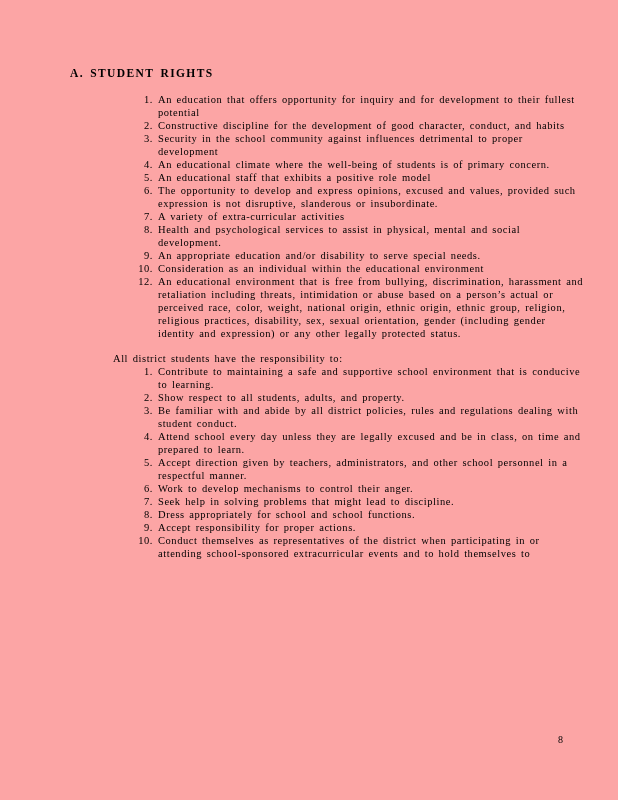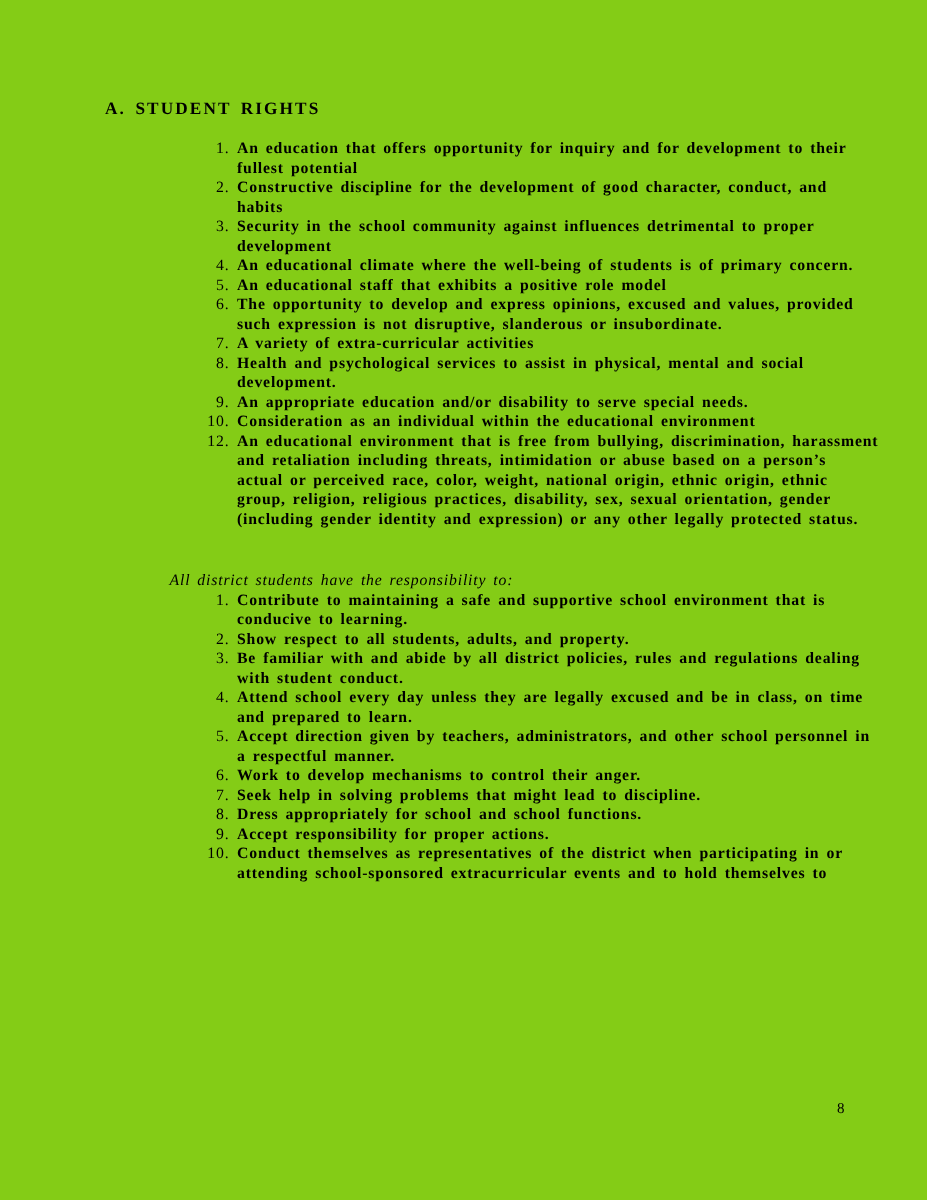--- a/index.html
+++ b/index.html
@@ -4,21 +4,21 @@
 <style>
   html, body {
     margin: 0;
     padding: 0;
     background: #ffffff;
   }
   .page {
     position: relative;
     width: 618px;
     height: 800px;
-    background: #84cc16;
+    background: #fca5a5;
     color: #000000;
     font-family: "Liberation Serif", "DejaVu Serif", serif;
     overflow: hidden;
     box-sizing: border-box;
   }
   .section-heading {
     margin: 0 0 0 70px;
     font-size: 11.5px;
     font-weight: bold;
     letter-spacing: 1.4px;
@@ -37,33 +37,32 @@
   }
   .list {
     margin: 0 0 0 135px;
     width: 455px;
     font-size: 10.5px;
     line-height: 13px;
     letter-spacing: 0.55px;
     word-spacing: 1.5px;
   }
   .list-gap { margin-top: 13px; }
-  .intro-b { margin-top: 28px; font-style: italic; }
+  .intro-b { margin-top: 12px; }
   .row { display: flex; align-items: flex-start; }
   .num {
     flex: none;
     width: 18px;
     text-align: right;
     padding-right: 5px;
     white-space: nowrap;
   }
   .txt {
     flex: 1;
     max-width: 428px;
-    font-weight: bold;
   }
   .page-number {
     position: absolute;
     left: 558px;
     top: 734px;
     font-size: 10px;
     letter-spacing: 0.3px;
   }
 </style>
 </head>

